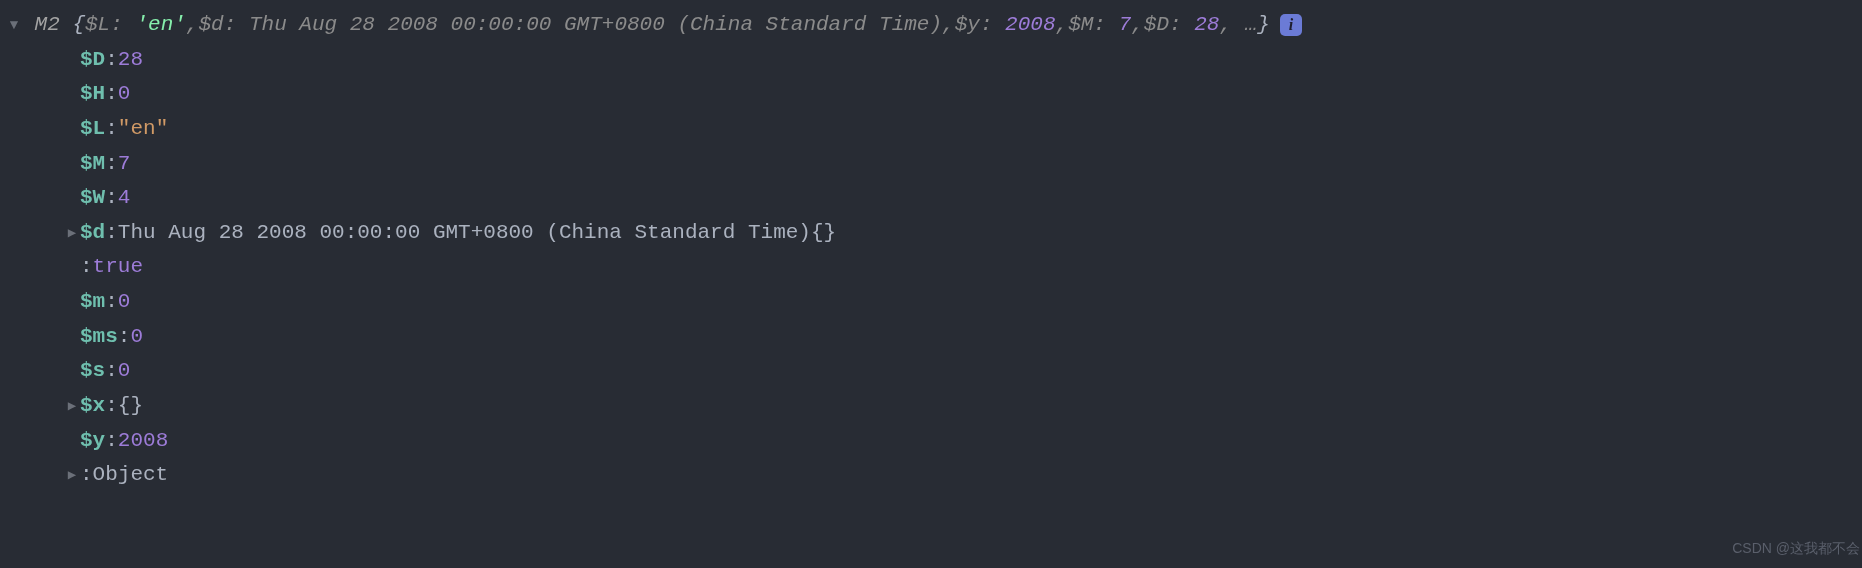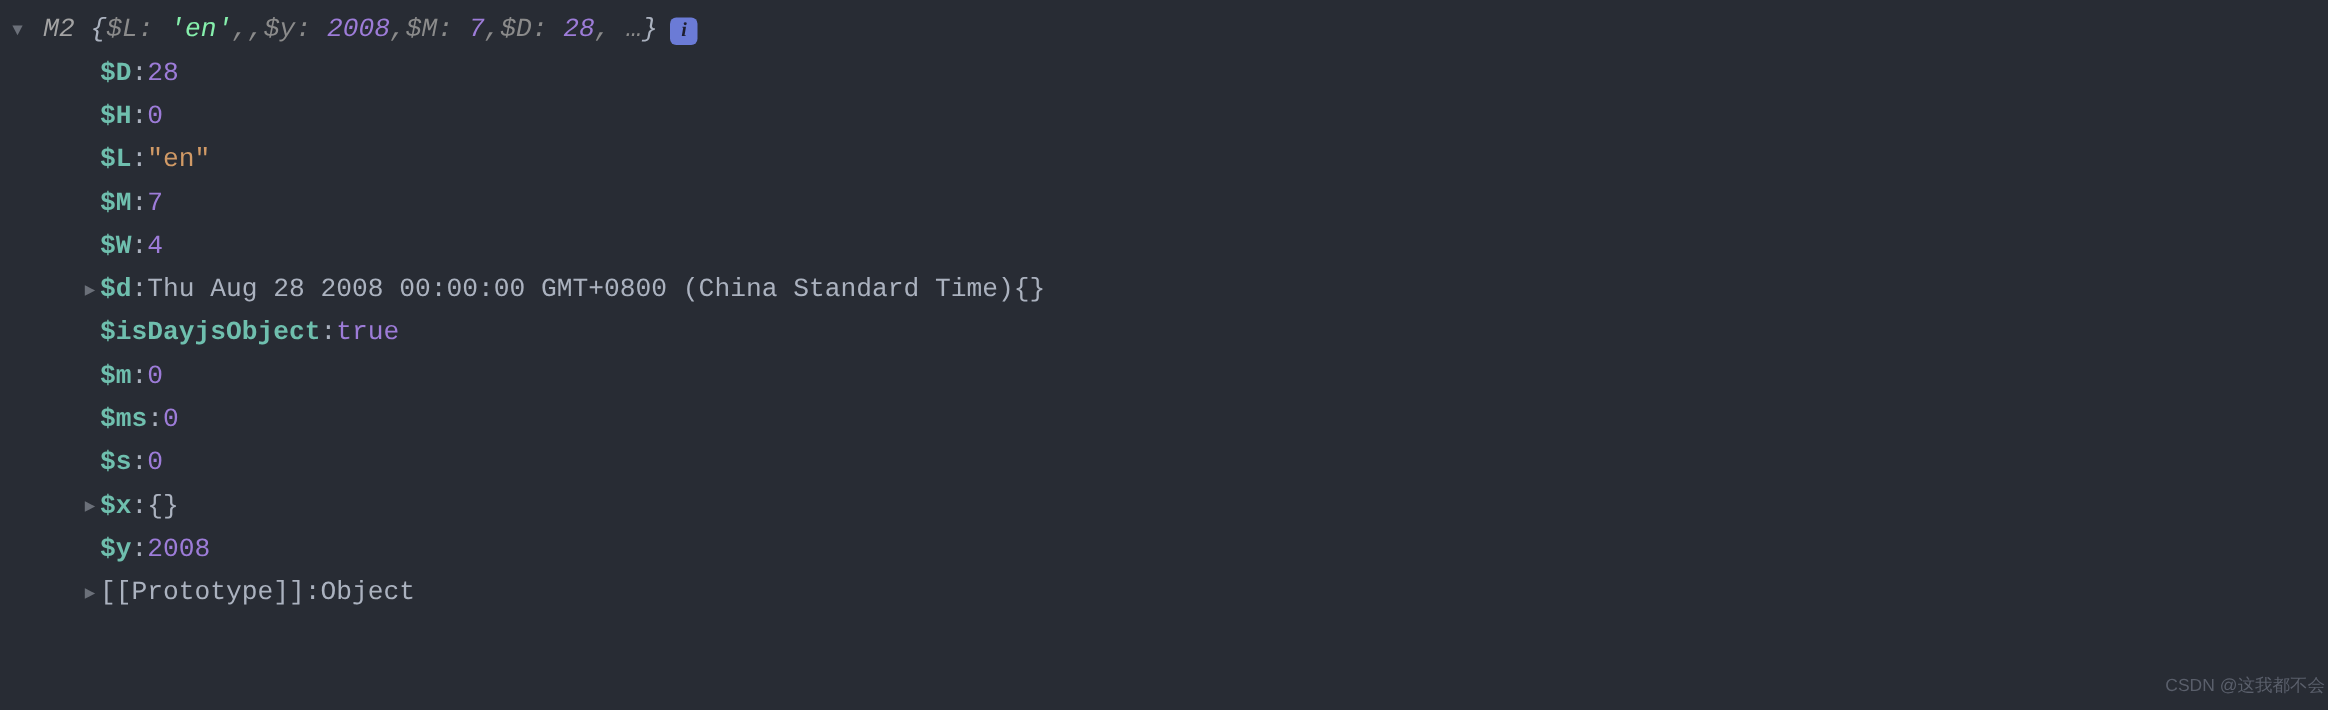--- a/index.html
+++ b/index.html
@@ -120,20 +120,23 @@
   <span class="arrow">▼</span>
   <span class="sp"></span>
   <span class="class-name">M2</span>
   <span class="sp"></span>
   <span class="brace-italic">{</span>
 
   <span>
     <span class="preview-key">$L</span><span class="preview-sep">: </span><span class="preview-string">'en'</span>
   </span>
   <span class="preview-sep">, </span>
+  <span>
+    <span class="preview-key">$d</span><span class="preview-sep">: </span><span class="preview-text">Thu Aug 28 2008 00:00:00 GMT+0800 (China Standard Time)</span>
+  </span>
   <span class="preview-sep">, </span>
   <span>
     <span class="preview-key">$y</span><span class="preview-sep">: </span><span class="preview-num">2008</span>
   </span>
   <span class="preview-sep">, </span>
   <span>
     <span class="preview-key">$M</span><span class="preview-sep">: </span><span class="preview-num">7</span>
   </span>
   <span class="preview-sep">, </span>
   <span>
@@ -182,21 +185,20 @@
 <div class="row indent-1">
   <span class="arrow">▶</span>
   <span class="prop-key">$d</span>
     <span class="colon">: </span>
     <span class="val-text">Thu Aug 28 2008 00:00:00 GMT+0800 (China Standard Time)</span> 
     <span class="val-braces">{}</span>
 </div>
 
 <div class="row indent-1">
   <span class="arrow spacer">▶</span>
-  <span class="prop-key">$isDayjsObject</span>
     <span class="colon">: </span>
     <span class="val-num">true</span>
 </div>
 
 <div class="row indent-1">
   <span class="arrow spacer">▶</span>
   <span class="prop-key">$m</span>
     <span class="colon">: </span>
     <span class="val-num">0</span>
 </div>
@@ -224,18 +226,17 @@
 
 <div class="row indent-1">
   <span class="arrow spacer">▶</span>
   <span class="prop-key">$y</span>
     <span class="colon">: </span>
     <span class="val-num">2008</span>
 </div>
 
 <div class="row indent-1">
   <span class="arrow">▶</span>
-  <span class="prop-key-plain">[[Prototype]]</span>
     <span class="colon">: </span>
     <span class="val-text">Object</span>
 </div>
 
 <div class="watermark">CSDN @这我都不会</div>
 
 </body></html>

